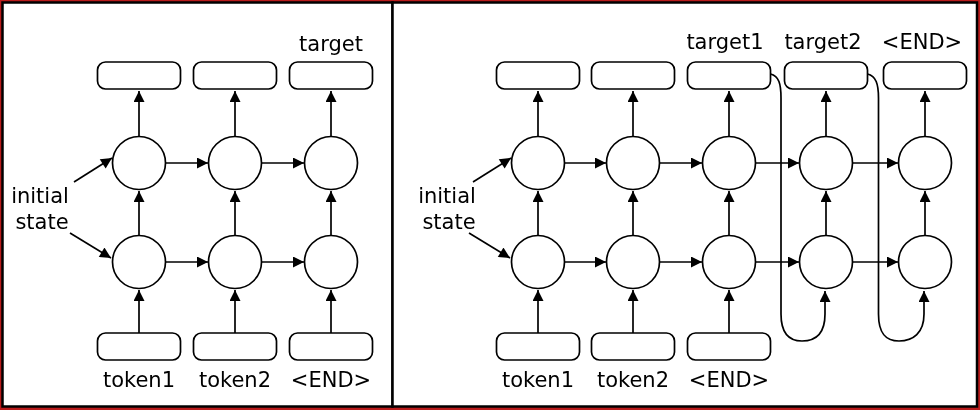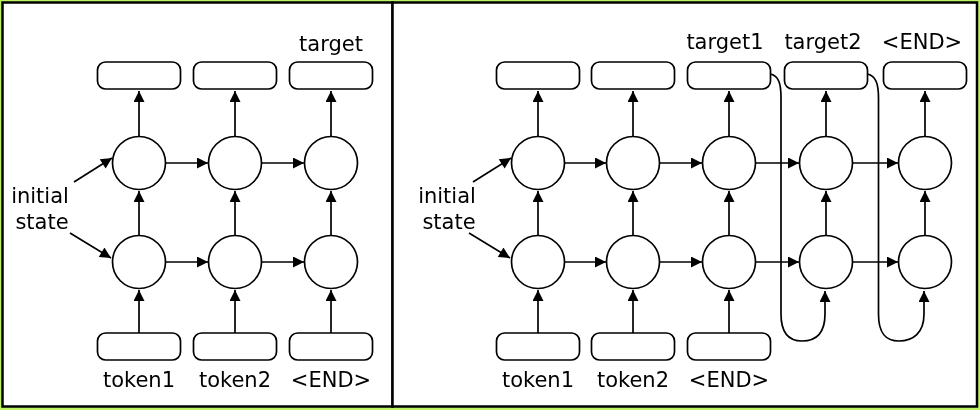--- a/index.html
+++ b/index.html
@@ -1,16 +1,16 @@
 <!DOCTYPE html>
 <html><head>
 <meta charset="utf-8">
 <style>
   html, body { margin: 0; padding: 0; background: #ffffff; }
-  .stage { position: relative; width: 980px; height: 410px; background: #bef264; }
+  .stage { position: relative; width: 980px; height: 410px; background: #b91c1c; }
   svg { display: block; }
   rect.panel  { fill: #ffffff; stroke: #000000; stroke-width: 2.5; }
   rect.box    { fill: #ffffff; stroke: #000000; stroke-width: 1.7; }
   circle.node { fill: #ffffff; stroke: #000000; stroke-width: 1.7; }
   line.conn, path.conn { fill: none; stroke: #000000; stroke-width: 1.7; }
   text.lbl {
     font-family: "DejaVu Sans", "Liberation Sans", sans-serif;
     font-size: 21px;
     fill: #000000;
     text-anchor: middle;

